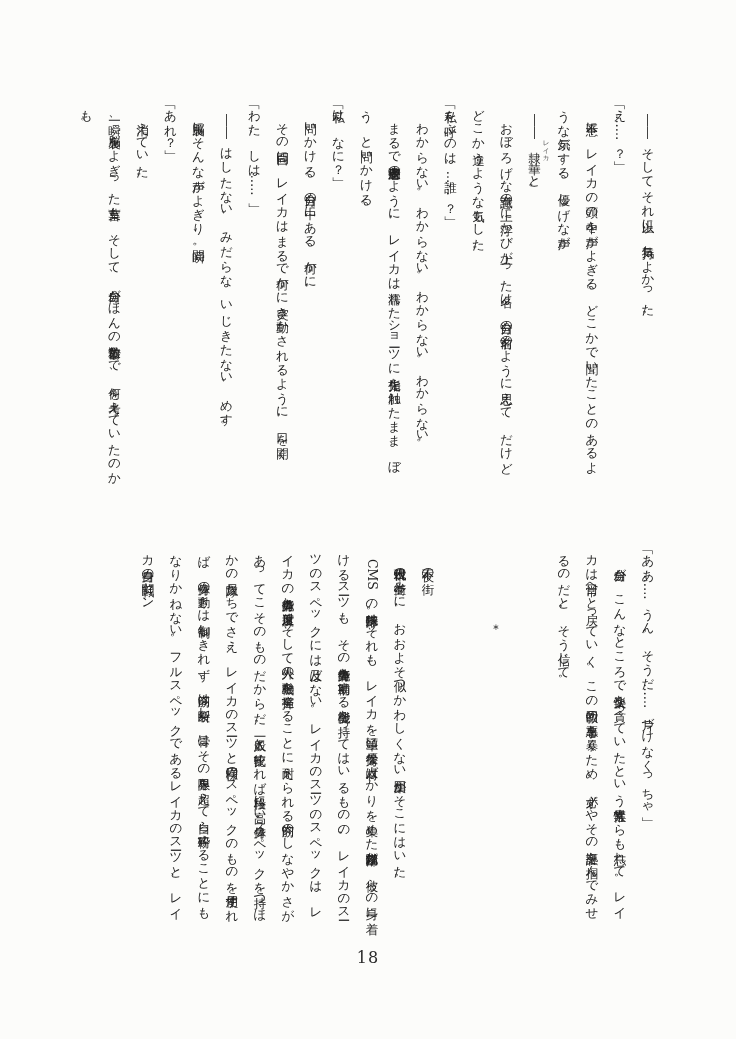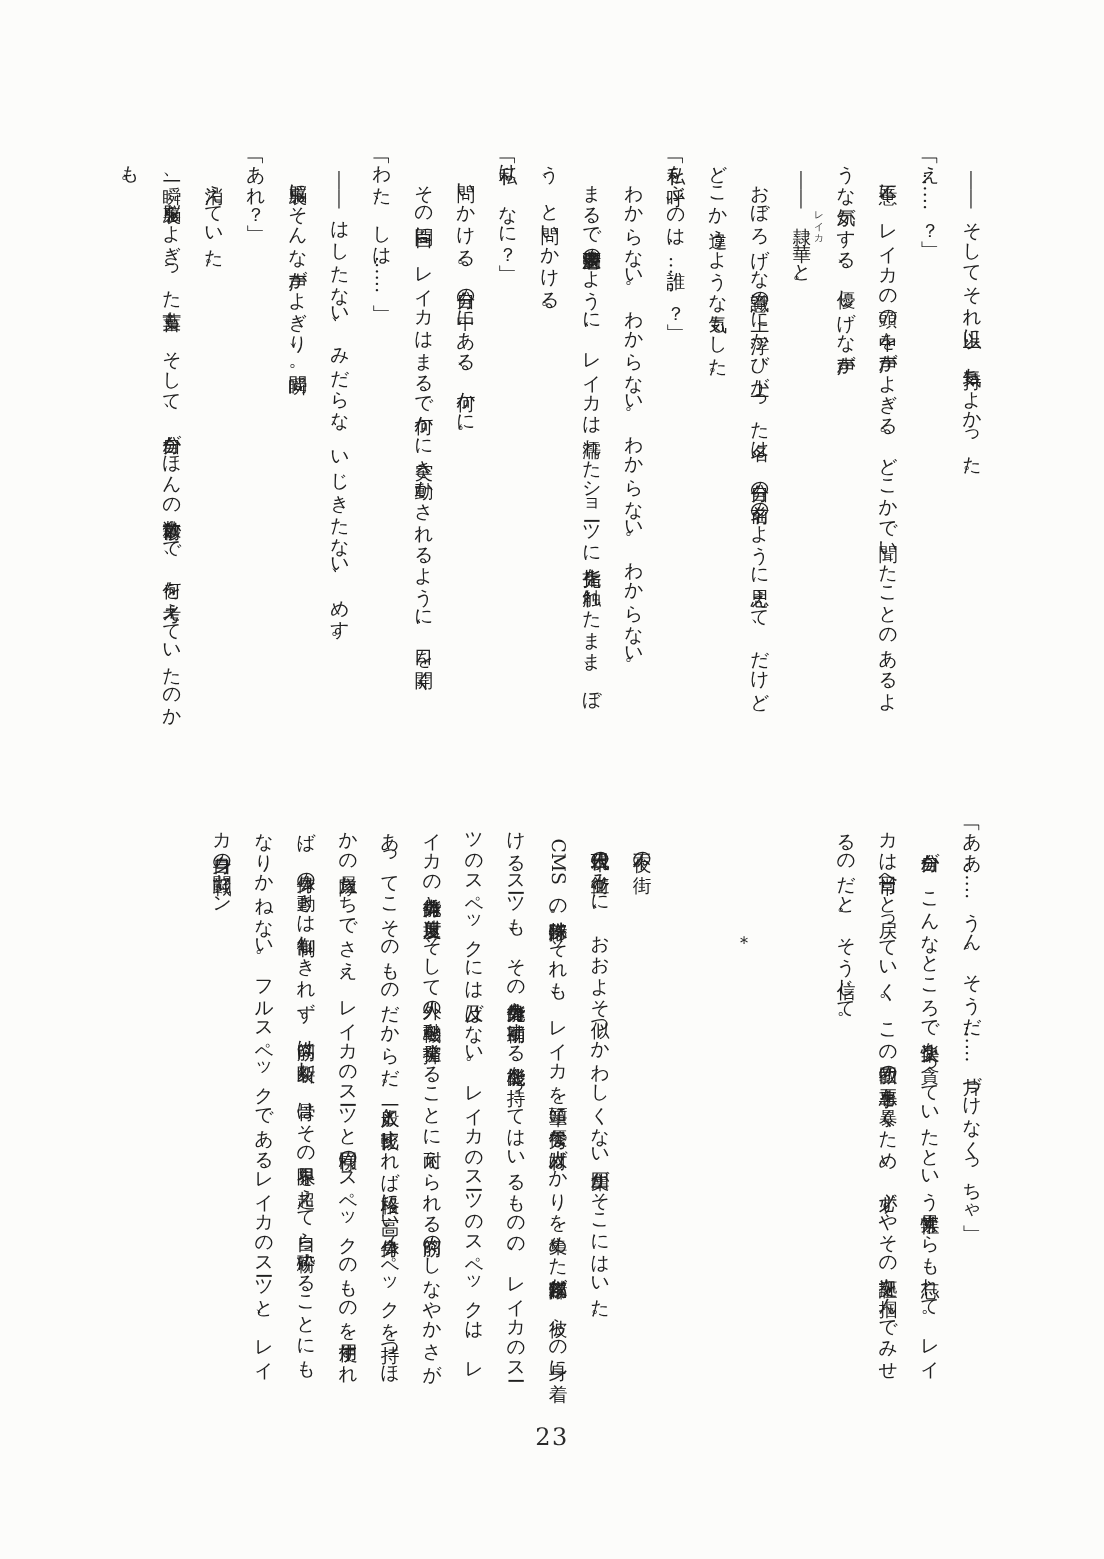--- a/index.html
+++ b/index.html
@@ -83,14 +83,14 @@
   <div class="tier tier-lower" id="tier-lower">
       <p class="quote">「ああ……うん。そうだ……片づけなくっちゃ」</p>
       <p class="indent">自分が、こんなところで快楽を貪っていたという異常性すらも忘れて。レイカは日常へと戻っていく。この教団の悪事を暴くため、必ずやその証拠を掴んでみせるのだと。そう信じて。</p>
       <p class="blank">　</p>
       <p class="asterisk">＊</p>
       <p class="blank">　</p>
       <p class="indent">不夜の街。</p>
       <p class="indent">現代日本の街並みに、おおよそ似つかわしくない集団がそこにはいた。</p>
       <p class="indent">CMSの特殊部隊。それも、レイカを筆頭に優秀な人材ばかりを集めた精鋭部隊だ。彼らの身に着けるスーツも、その身体能力を補助する機能を持ってはいるものの、レイカのスーツのスペックには及ばない。レイカのスーツのスペックは、レイカの身体能力と反射速度、そして人外の機動を発揮することに耐えられる筋肉のしなやかさがあってこそのものだからだ。一般人と比較すれば格段に高い身体スペックを持つほかの隊員たちでさえ、レイカのスーツと同様のスペックのものを使用すれば、身体の動きは制御しきれず、筋肉は断裂し、骨はその限界を超えて自ら粉砕することにもなりかねない。フルスペックであるレイカのスーツと、レイカ自身の戦闘セン</p>
     </div>
-  <div class="page-number">23</div>
+  <div class="page-number">18</div>
 </div>
 
 </body></html>

